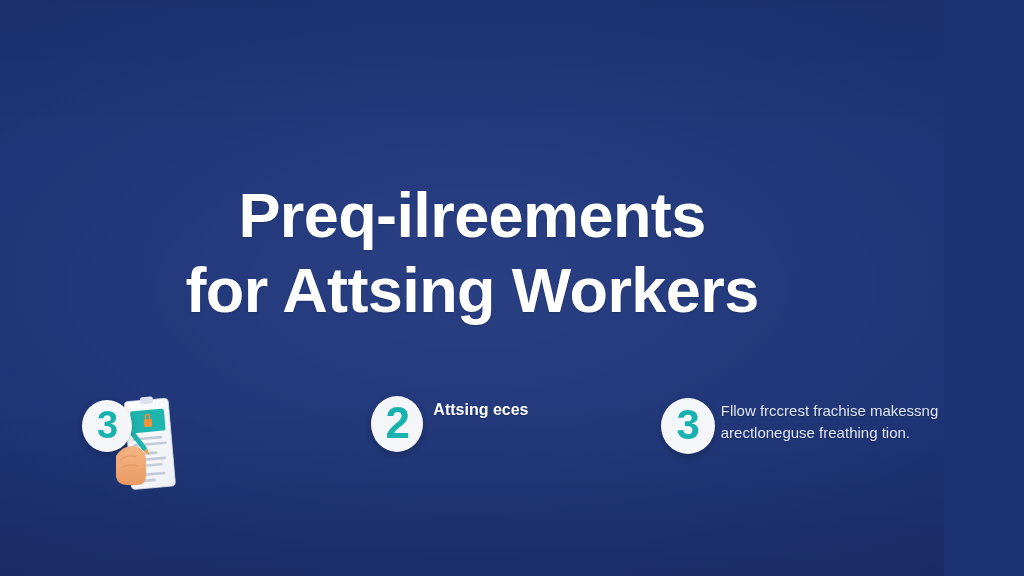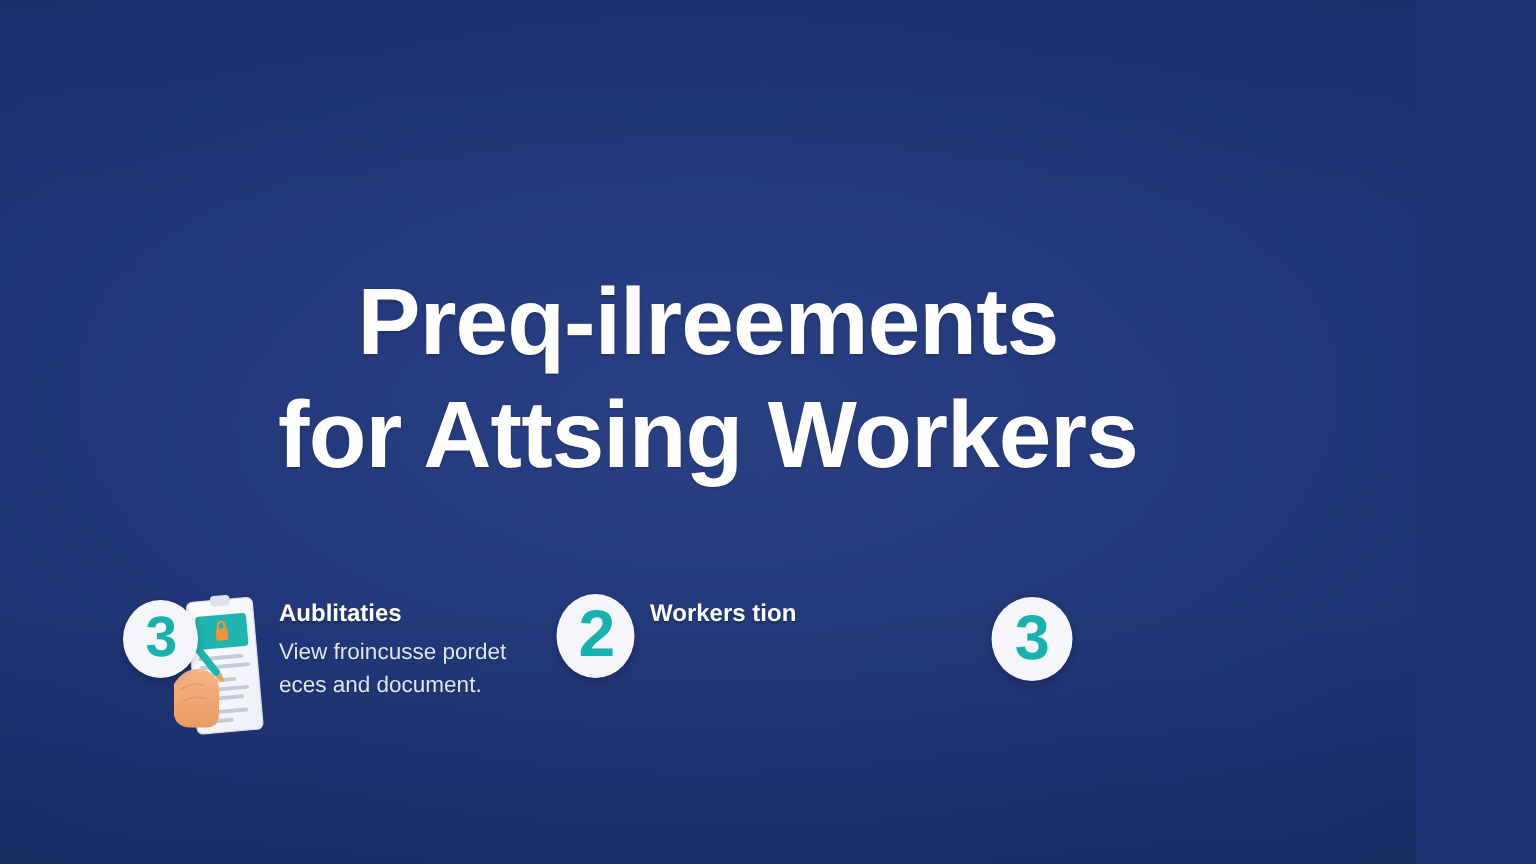--- a/index.html
+++ b/index.html
@@ -205,41 +205,38 @@
           <path d="M2 62 q6 -10 16 -10 q7 0 11 5 q3 4 3 9 l0 16 q0 9 -9 9 l-10 0 q-9 0 -11 -8 Z" fill="url(#skinG)"></path>
           <path d="M6 66 q8 -6 16 -3" fill="none" stroke="#d98b55" stroke-width="1.1" opacity="0.55"></path>
           <path d="M7 74 q9 -5 17 -2" fill="none" stroke="#d98b55" stroke-width="1.1" opacity="0.45"></path>
         </svg>
 
         <div class="badge">
           <span class="badge-num">3</span>
         </div>
       </div>
 
-      <div class="col-text">
-        <div class="col-heading">Aublitaties</div>
-        <div class="col-body">View froincusse pordet eces and document.</div>
-      </div>
     </div>
 
     <div class="column col-2">
       <div class="art art-narrow">
         <div class="badge badge-2">
           <span class="badge-num">2</span>
         </div>
       </div>
       <div class="col-text col-text-2">
-        <div class="col-heading">Workers tion</div>
+        <div class="col-heading">Attsing eces</div>
       </div>
     </div>
 
     <div class="column col-3">
       <div class="art art-narrow">
         <div class="badge badge-3">
           <span class="badge-num">3</span>
         </div>
       </div>
       <div class="col-text col-text-3">
+        <div class="col-body col-body-3">Fllow frccrest frachise makessng arectloneguse freathing tion.</div>
       </div>
     </div>
 
   </div>
 </div>
 
 </body></html>

